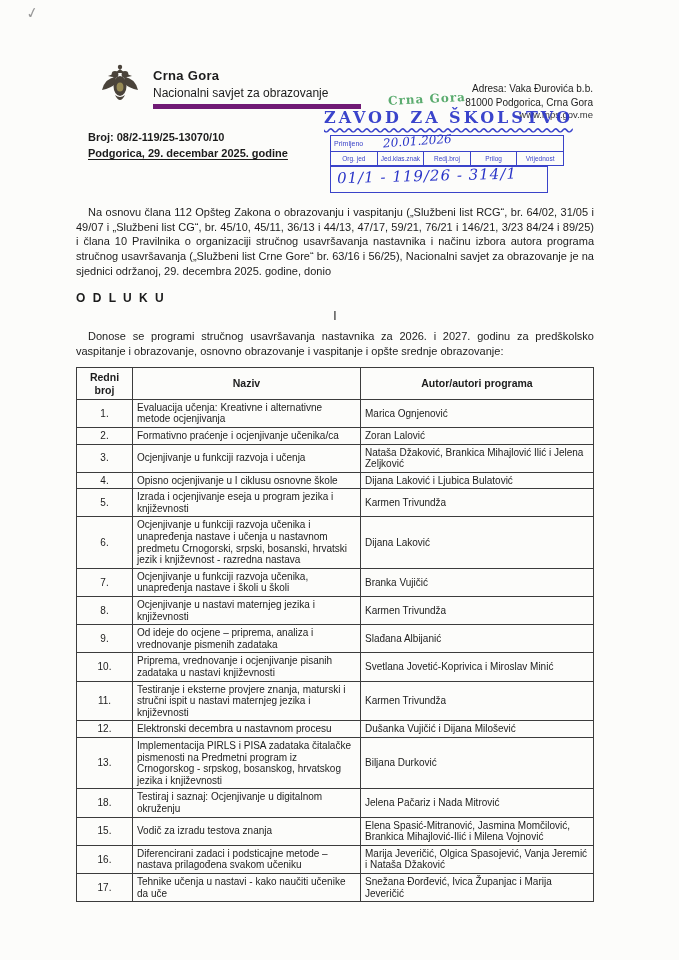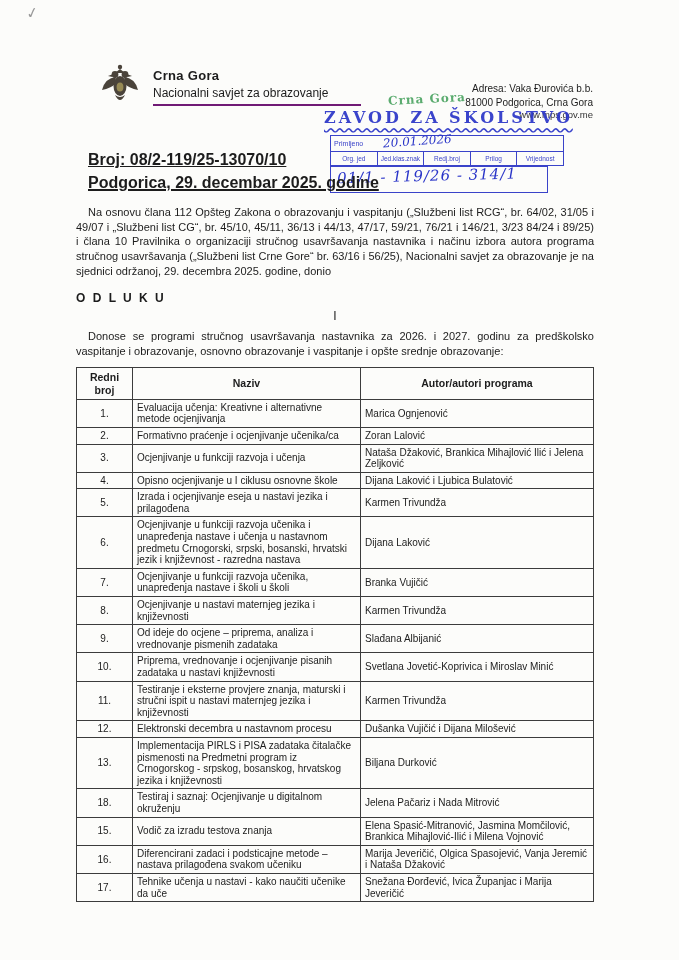--- a/index.html
+++ b/index.html
@@ -10,21 +10,21 @@
     font-family:"Liberation Sans",sans-serif;
     color:#1c1c1c;
     overflow:hidden;
     margin:0 auto;
   }
   .corner-mark{position:absolute;left:26px;top:4px;color:#9a9a9a;font-size:15px;transform:rotate(-12deg);}
   
   .crest{position:absolute;left:100px;top:64px;width:40px;height:42px;}
   .org-block{position:absolute;left:153px;top:68px;}
   .org-country{font-weight:bold;font-size:13px;letter-spacing:.3px;}
-  .org-institution{font-size:12px;margin-top:3px;padding-bottom:4px;border-bottom:2px solid #701a75;width:208px;}
+  .org-institution{font-size:12px;margin-top:3px;padding-bottom:4px;border-bottom:5px solid #701a75;width:208px;}
   .address-block{position:absolute;right:86px;top:82px;font-size:10px;text-align:right;line-height:1.35;}
   .website{font-size:9.5px;color:#333;}
   
   .stamp-area{position:absolute;left:320px;top:95px;width:260px;height:100px;}
   .stamp-green{position:absolute;left:68px;top:-3px;color:#3f9e57;font-weight:bold;font-size:12px;
     font-family:"DejaVu Serif",serif;transform:rotate(-3deg);opacity:.85;letter-spacing:1px;}
   .stamp-title{position:absolute;left:4px;top:13px;color:#2a35c8;font-weight:bold;font-size:16px;
     font-family:"DejaVu Serif",serif;letter-spacing:3px;white-space:nowrap;
     text-decoration:underline;text-decoration-style:wavy;text-underline-offset:4px;opacity:.92;}
   .stamp-box{position:absolute;left:10px;top:40px;width:232px;border:1px solid #3a43c9;color:#3a43c9;}
@@ -33,21 +33,21 @@
   .stamp-date{position:absolute;left:52px;top:-2px;font-size:12px;font-style:italic;
     font-family:"DejaVu Serif",serif;transform:rotate(-4deg);color:#2a35c8;}
   .stamp-row2{display:flex;height:13px;}
   .stamp-cell{flex:1;border-right:1px solid #3a43c9;font-size:6.5px;text-align:center;overflow:hidden;
     line-height:13px;white-space:nowrap;}
   .stamp-cell:last-child{border-right:none;}
   .stamp-hand-box{position:absolute;left:10px;top:71px;width:216px;height:25px;border:1.5px solid #3a43c9;}
   .stamp-hand{font-size:15px;font-style:italic;font-family:"DejaVu Serif",serif;color:#2a35c8;
     padding-left:6px;display:inline-block;transform:rotate(-1.5deg);letter-spacing:1px;}
   
-  .meta-block{position:absolute;left:88px;top:148px;font-size:16px;font-weight:bold;line-height:1.45;text-decoration:underline;}
+  .meta-block{position:absolute;left:88px;top:130px;font-size:11px;font-weight:bold;line-height:1.45;}
   .place-date{text-decoration:underline;text-underline-offset:2px;}
   
   .flow{position:absolute;left:76px;top:205px;width:518px;}
   .intro{font-size:11px;line-height:1.33;text-align:justify;text-indent:12px;margin:0;}
   .decision-title{font-weight:bold;font-size:12px;letter-spacing:2px;margin:13px 0 2px;}
   .section-num{text-align:center;font-size:12px;margin:4px 0 6px;}
   .para{font-size:11px;line-height:1.33;text-align:justify;text-indent:12px;margin:0;}
   
   table{width:100%;border-collapse:collapse;margin-top:9px;font-size:10px;line-height:1.16;}
   th,td{border:1px solid #3c3c3c;padding:2px 4px;vertical-align:middle;}
@@ -150,21 +150,21 @@
             <td>Ocjenjivanje u funkciji razvoja i učenja</td>
             <td>Nataša Džaković, Brankica Mihajlović Ilić i Jelena Zeljković</td>
           </tr>
           <tr>
             <td>4.</td>
             <td>Opisno ocjenjivanje u I ciklusu osnovne škole</td>
             <td>Dijana Laković i Ljubica Bulatović</td>
           </tr>
           <tr>
             <td>5.</td>
-            <td>Izrada i ocjenjivanje eseja u nastavi jezika i prilagođena</td>
+            <td>Izrada i ocjenjivanje eseja u program jezika i književnosti</td>
             <td>Karmen Trivundža</td>
           </tr>
           <tr>
             <td>6.</td>
             <td>Ocjenjivanje u funkciji razvoja učenika i unapređenja nastave i učenja u nastavnom predmetu Crnogorski, srpski, bosanski, hrvatski jezik i književnost - razredna nastava</td>
             <td>Dijana Laković</td>
           </tr>
           <tr>
             <td>7.</td>
             <td>Ocjenjivanje u funkciji razvoja učenika, unapređenja nastave i školi u školi</td>

